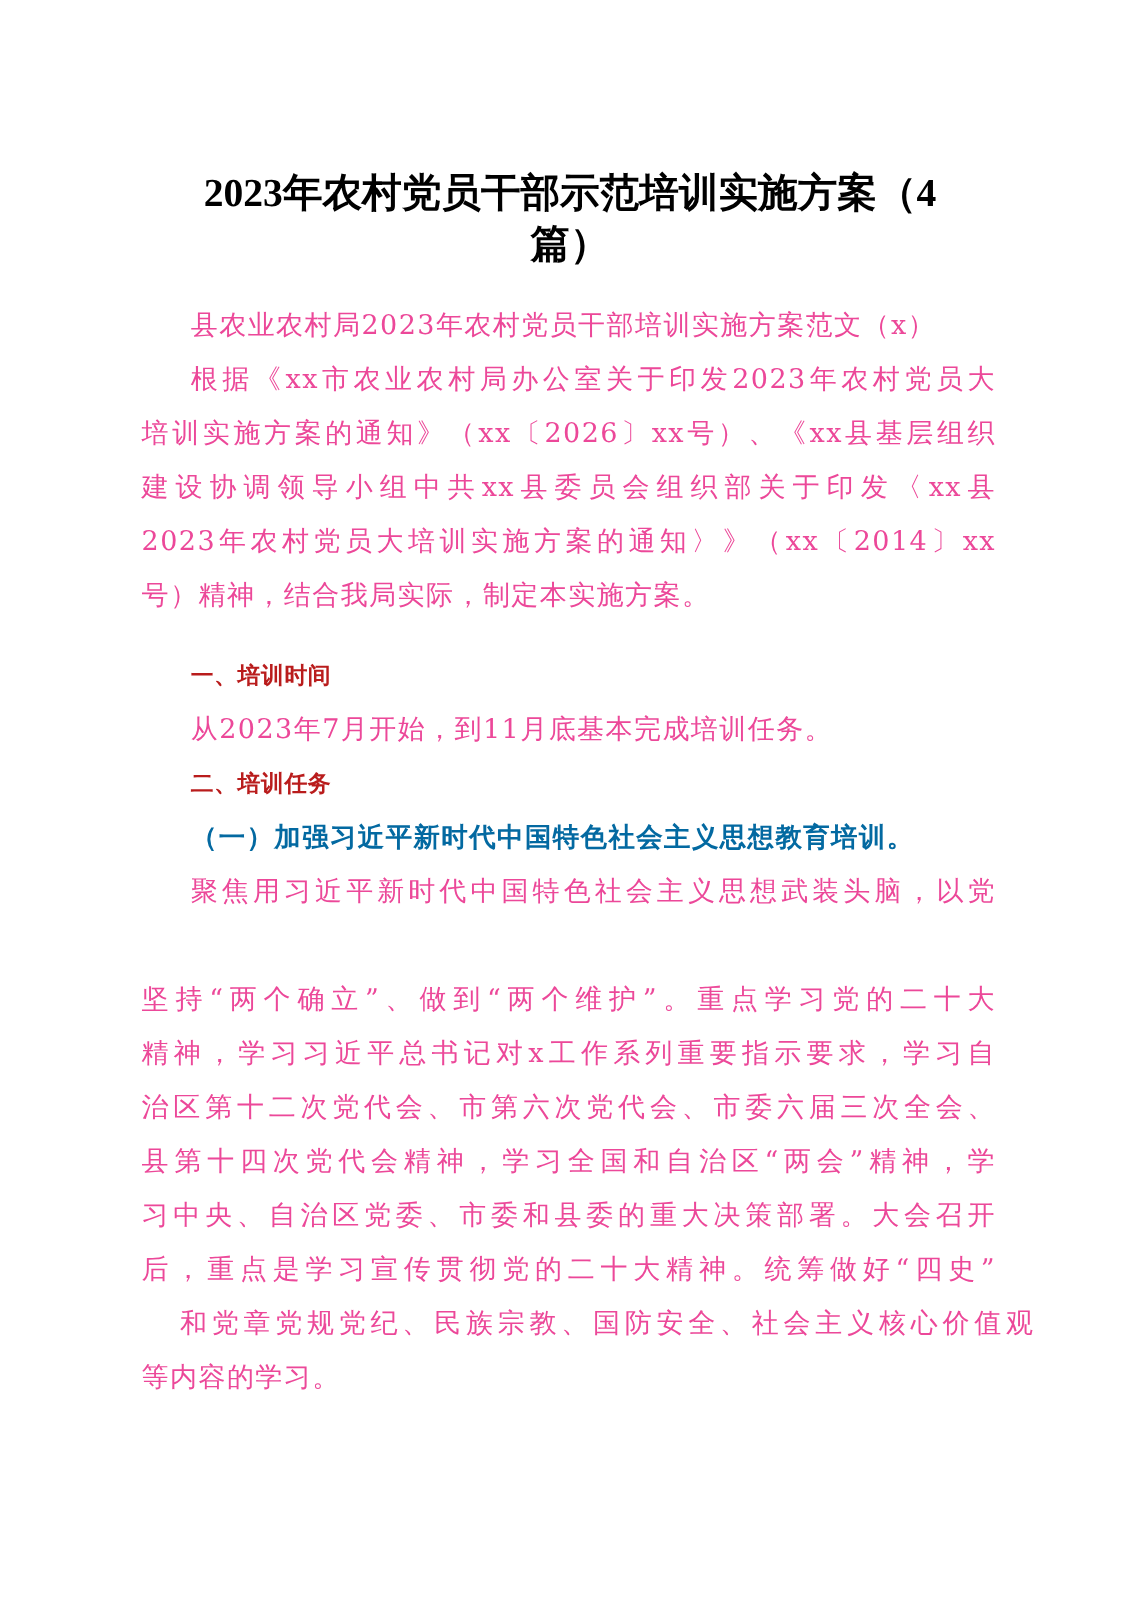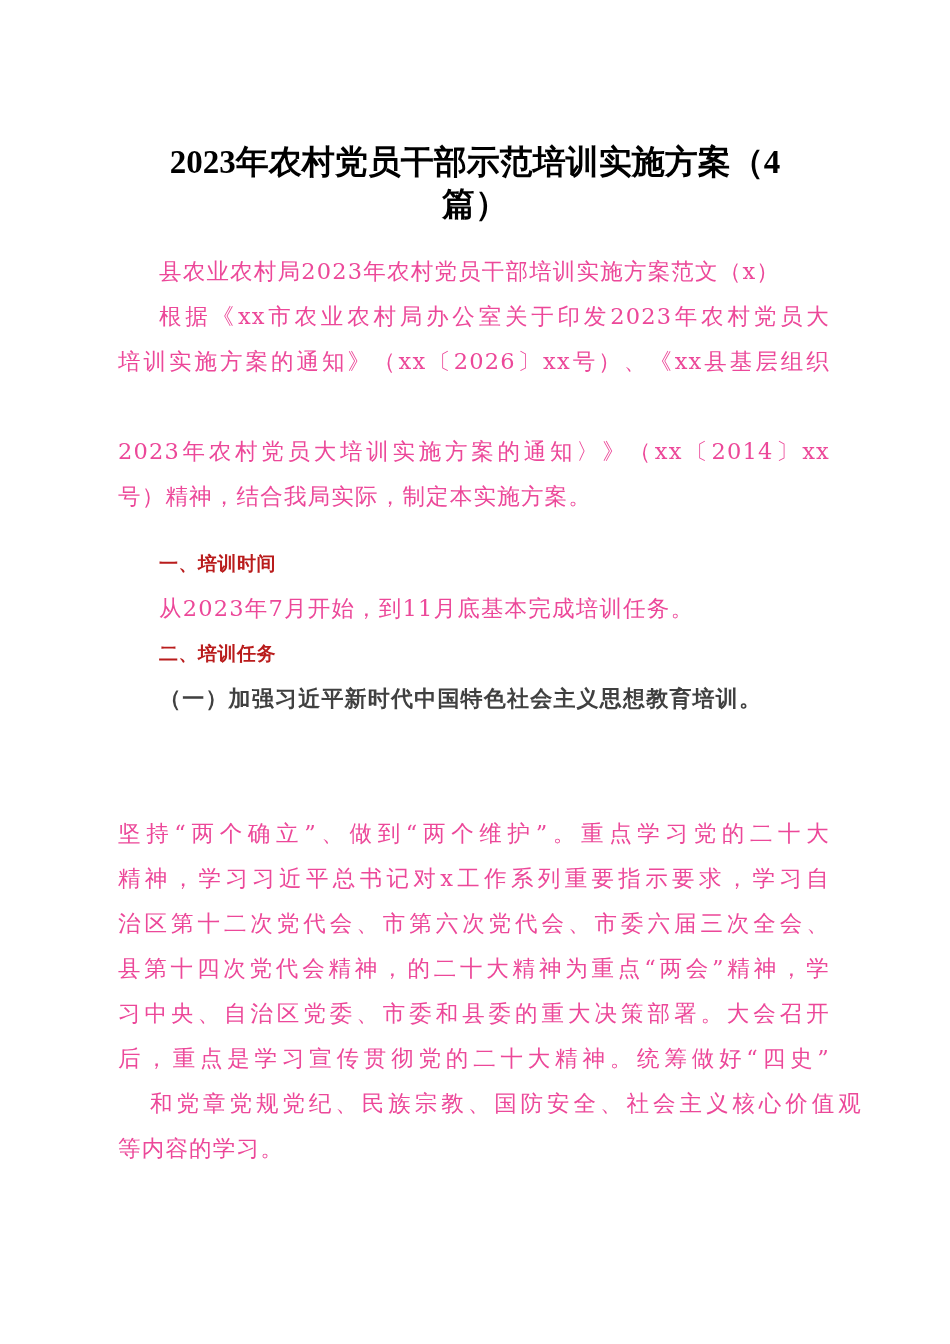--- a/index.html
+++ b/index.html
@@ -64,48 +64,50 @@
       text-align: center;
     }
     .subheading {
       position: absolute;
       left: 159px;
       width: 671px;
       font-size: 22px;
       line-height: 30px;
       white-space: nowrap;
       letter-spacing: 1.2px;
-      color: #404040;
+      color: #0369a1;
       font-weight: bold;
     }
   </style>
 </head>
 <body>
 
 <div class="page">
 
   <div class="title l1">2023年农村党员干部示范培训实施方案（4</div>
   <div class="title l2">篇）</div>
 
   <div class="line indent" style="top:256px;">县农业农村局2023年农村党员干部培训实施方案范文（x）</div>
 
   <div class="line indent justify" style="top:301px;">根据《xx市农业农村局办公室关于印发2023年农村党员大</div>
   <div class="line justify" style="top:346px;">培训实施方案的通知》（xx〔2026〕xx号）、《xx县基层组织</div>
+  <div class="line justify" style="top:391px;">建设协调领导小组中共xx县委员会组织部关于印发〈xx县</div>
   <div class="line justify" style="top:436px;">2023年农村党员大培训实施方案的通知〉》（xx〔2014〕xx</div>
   <div class="line" style="top:481px;">号）精神，结合我局实际，制定本实施方案。</div>
 
   <div class="heading" style="top:548px;">一、培训时间</div>
   <div class="line indent" style="top:593px;">从2023年7月开始，到11月底基本完成培训任务。</div>
 
   <div class="heading" style="top:638px;">二、培训任务</div>
 
   <div class="subheading" style="top:683px;">（一）加强习近平新时代中国特色社会主义思想教育培训。</div>
 
+  <div class="line indent justify" style="top:728px;">聚焦用习近平新时代中国特色社会主义思想武装头脑，以党</div>
   <div class="line justify" style="top:818px;">坚持“两个确立”、做到“两个维护”。重点学习党的二十大</div>
   <div class="line justify" style="top:863px;">精神，学习习近平总书记对x工作系列重要指示要求，学习自</div>
   <div class="line justify" style="top:908px;">治区第十二次党代会、市第六次党代会、市委六届三次全会、</div>
-  <div class="line justify" style="top:953px;">县第十四次党代会精神，的二十大精神为重点“两会”精神，学</div>
+  <div class="line justify" style="top:953px;">县第十四次党代会精神，学习全国和自治区“两会”精神，学</div>
   <div class="line justify" style="top:998px;">习中央、自治区党委、市委和县委的重大决策部署。大会召开</div>
   <div class="line justify" style="top:1043px;">后，重点是学习宣传贯彻党的二十大精神。统筹做好“四史”</div>
   <div class="line justify" style="top:1088px;margin-left:32px;">和党章党规党纪、民族宗教、国防安全、社会主义核心价值观</div>
   <div class="line" style="top:1133px;">等内容的学习。</div>
 
 </div>
 
 </body></html>

